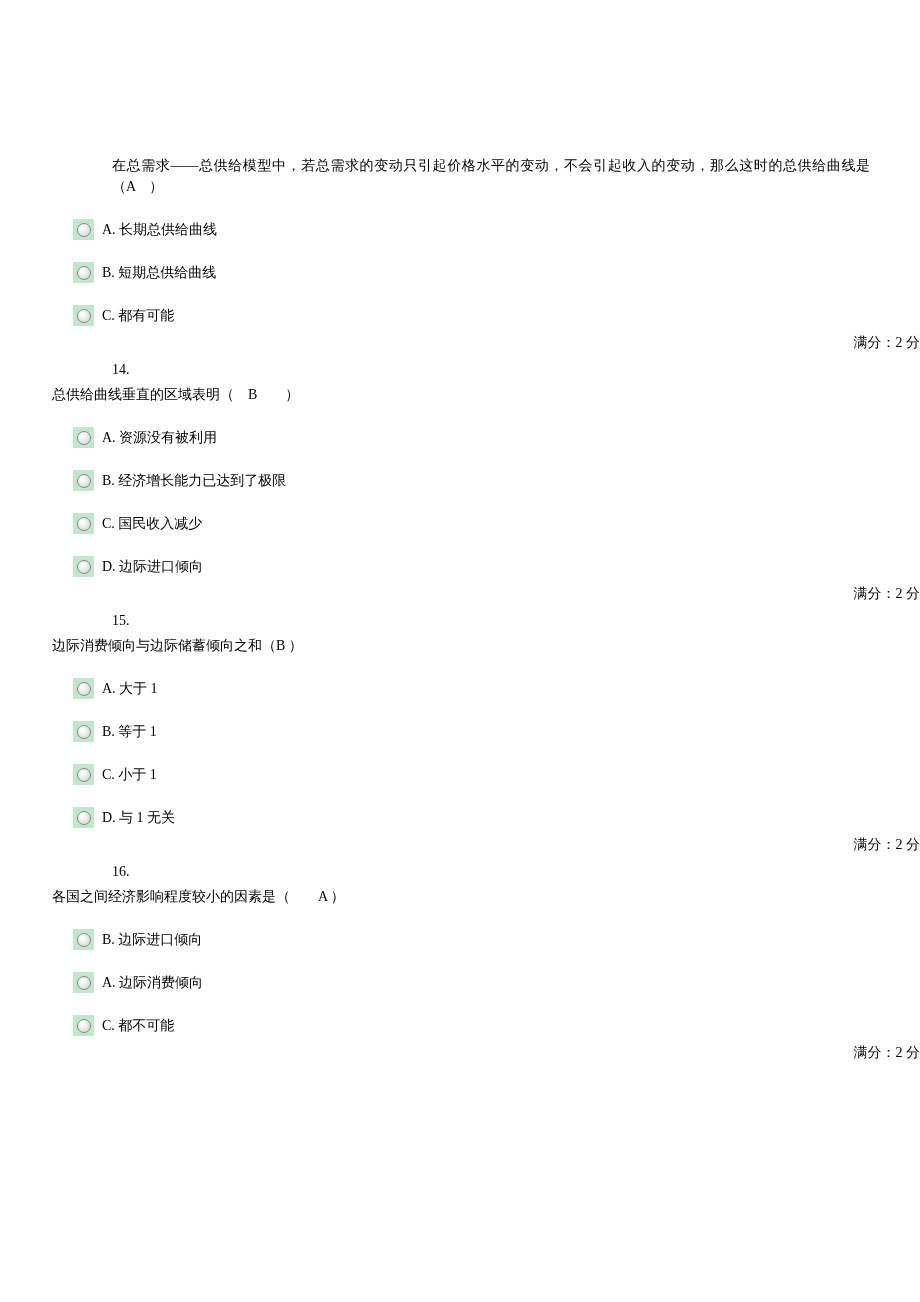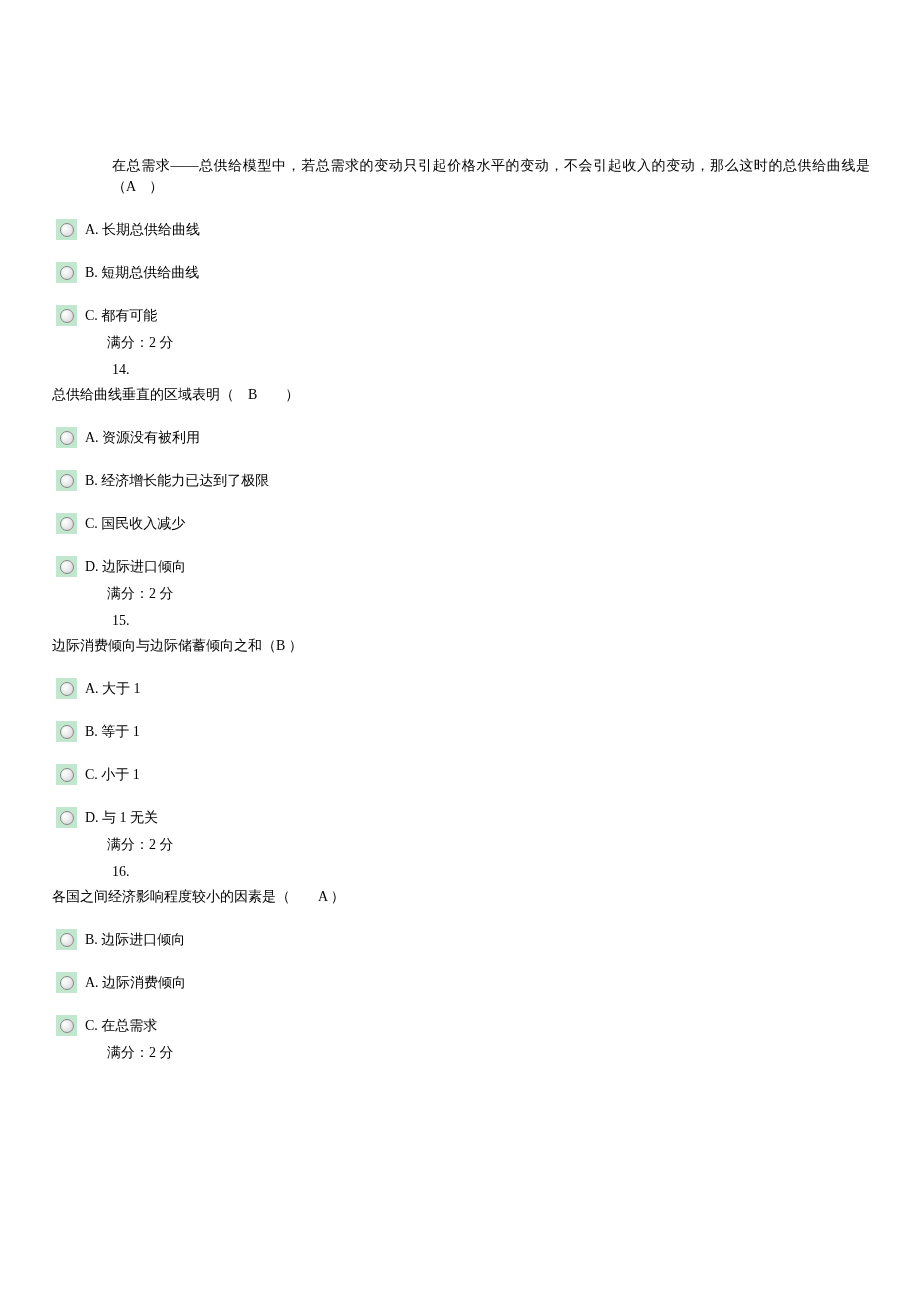--- a/index.html
+++ b/index.html
@@ -17,21 +17,21 @@
     padding-top: 115px;
     box-sizing: border-box;
     margin-top: 40px;
   }
   .q-stem-wrap {
     padding-left: 112px;
     padding-right: 50px;
     text-align: justify;
   }
   .options-block {
-    padding-left: 56px;
+    padding-left: 73px;
   }
   .option-row {
     display: flex;
     align-items: flex-end;
     margin: 22px 0 0 0;
   }
   .radio-box {
     width: 21px;
     height: 21px;
     background: #c1e7cf;
@@ -48,20 +48,21 @@
     background: radial-gradient(circle at 35% 35%, #fff 0%, #eee 40%, #ccc 100%);
   }
   .option-text {
     margin-left: 8px;
     padding-bottom: 0;
   }
   .score-line {
     padding-left: 107px;
     margin-top: 6px;
     letter-spacing: 0;
+    text-align: right;
   }
   .qnum {
     padding-left: 112px;
     margin-top: 6px;
   }
   .q-stem-simple {
     padding-left: 52px;
     padding-right: 50px;
     margin-top: 4px;
   }
@@ -168,18 +169,18 @@
     <div class="option-row">
       <div class="radio-box">
           <div class="radio-dot"></div>
         </div>
       <span class="option-text">A. 边际消费倾向</span>
     </div>
     <div class="option-row">
       <div class="radio-box">
           <div class="radio-dot"></div>
         </div>
-      <span class="option-text">C. 在总需求</span>
+      <span class="option-text">C. 都不可能</span>
     </div>
   </div>
   <div class="score-line">满分：2    分</div>
 
 </div>
 
 </body></html>

